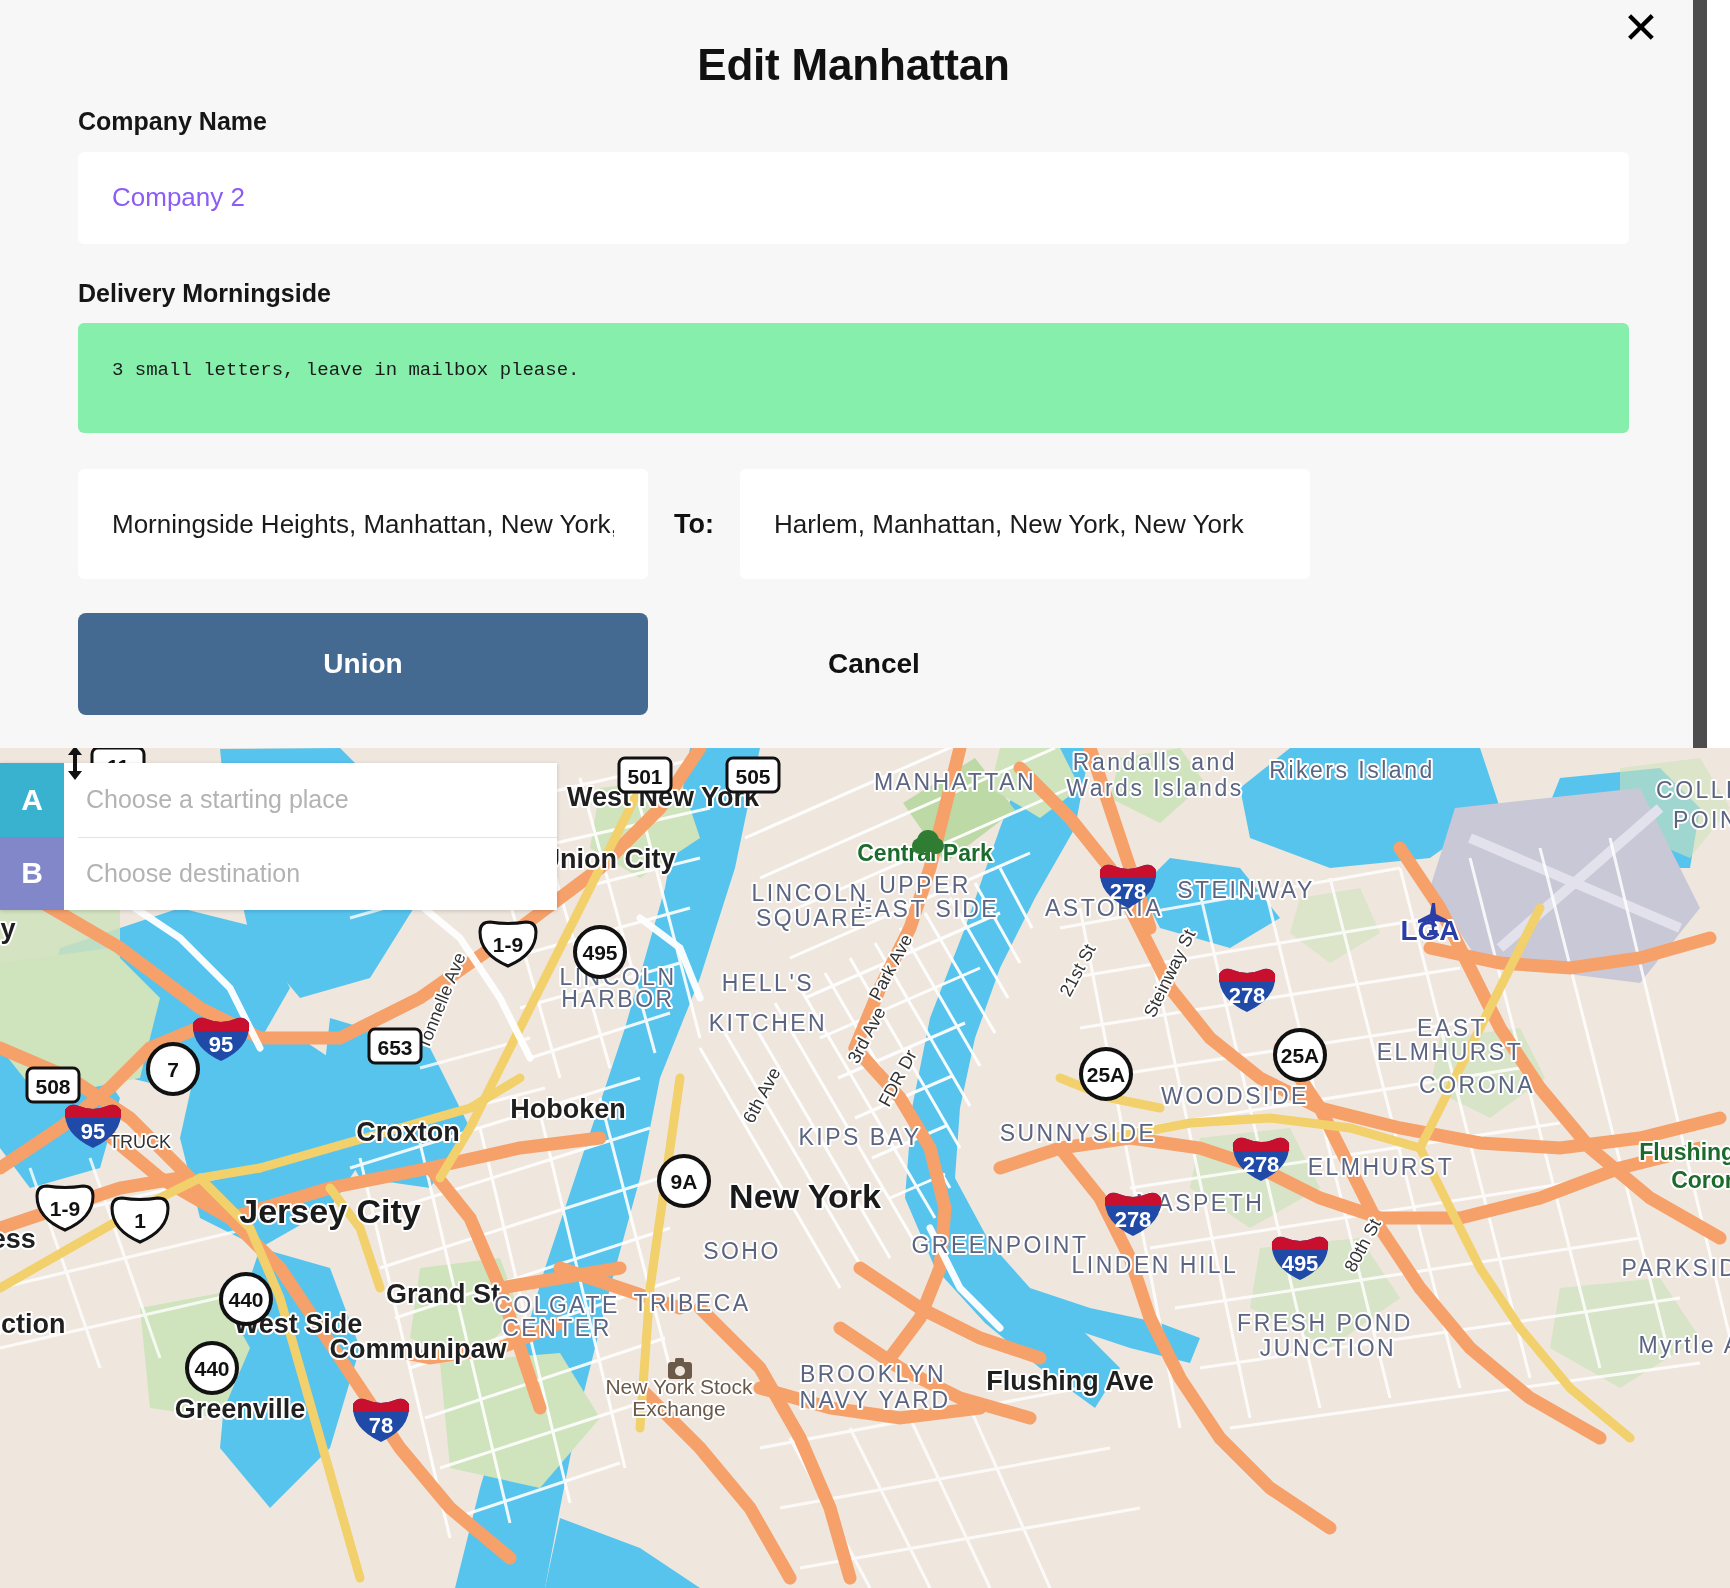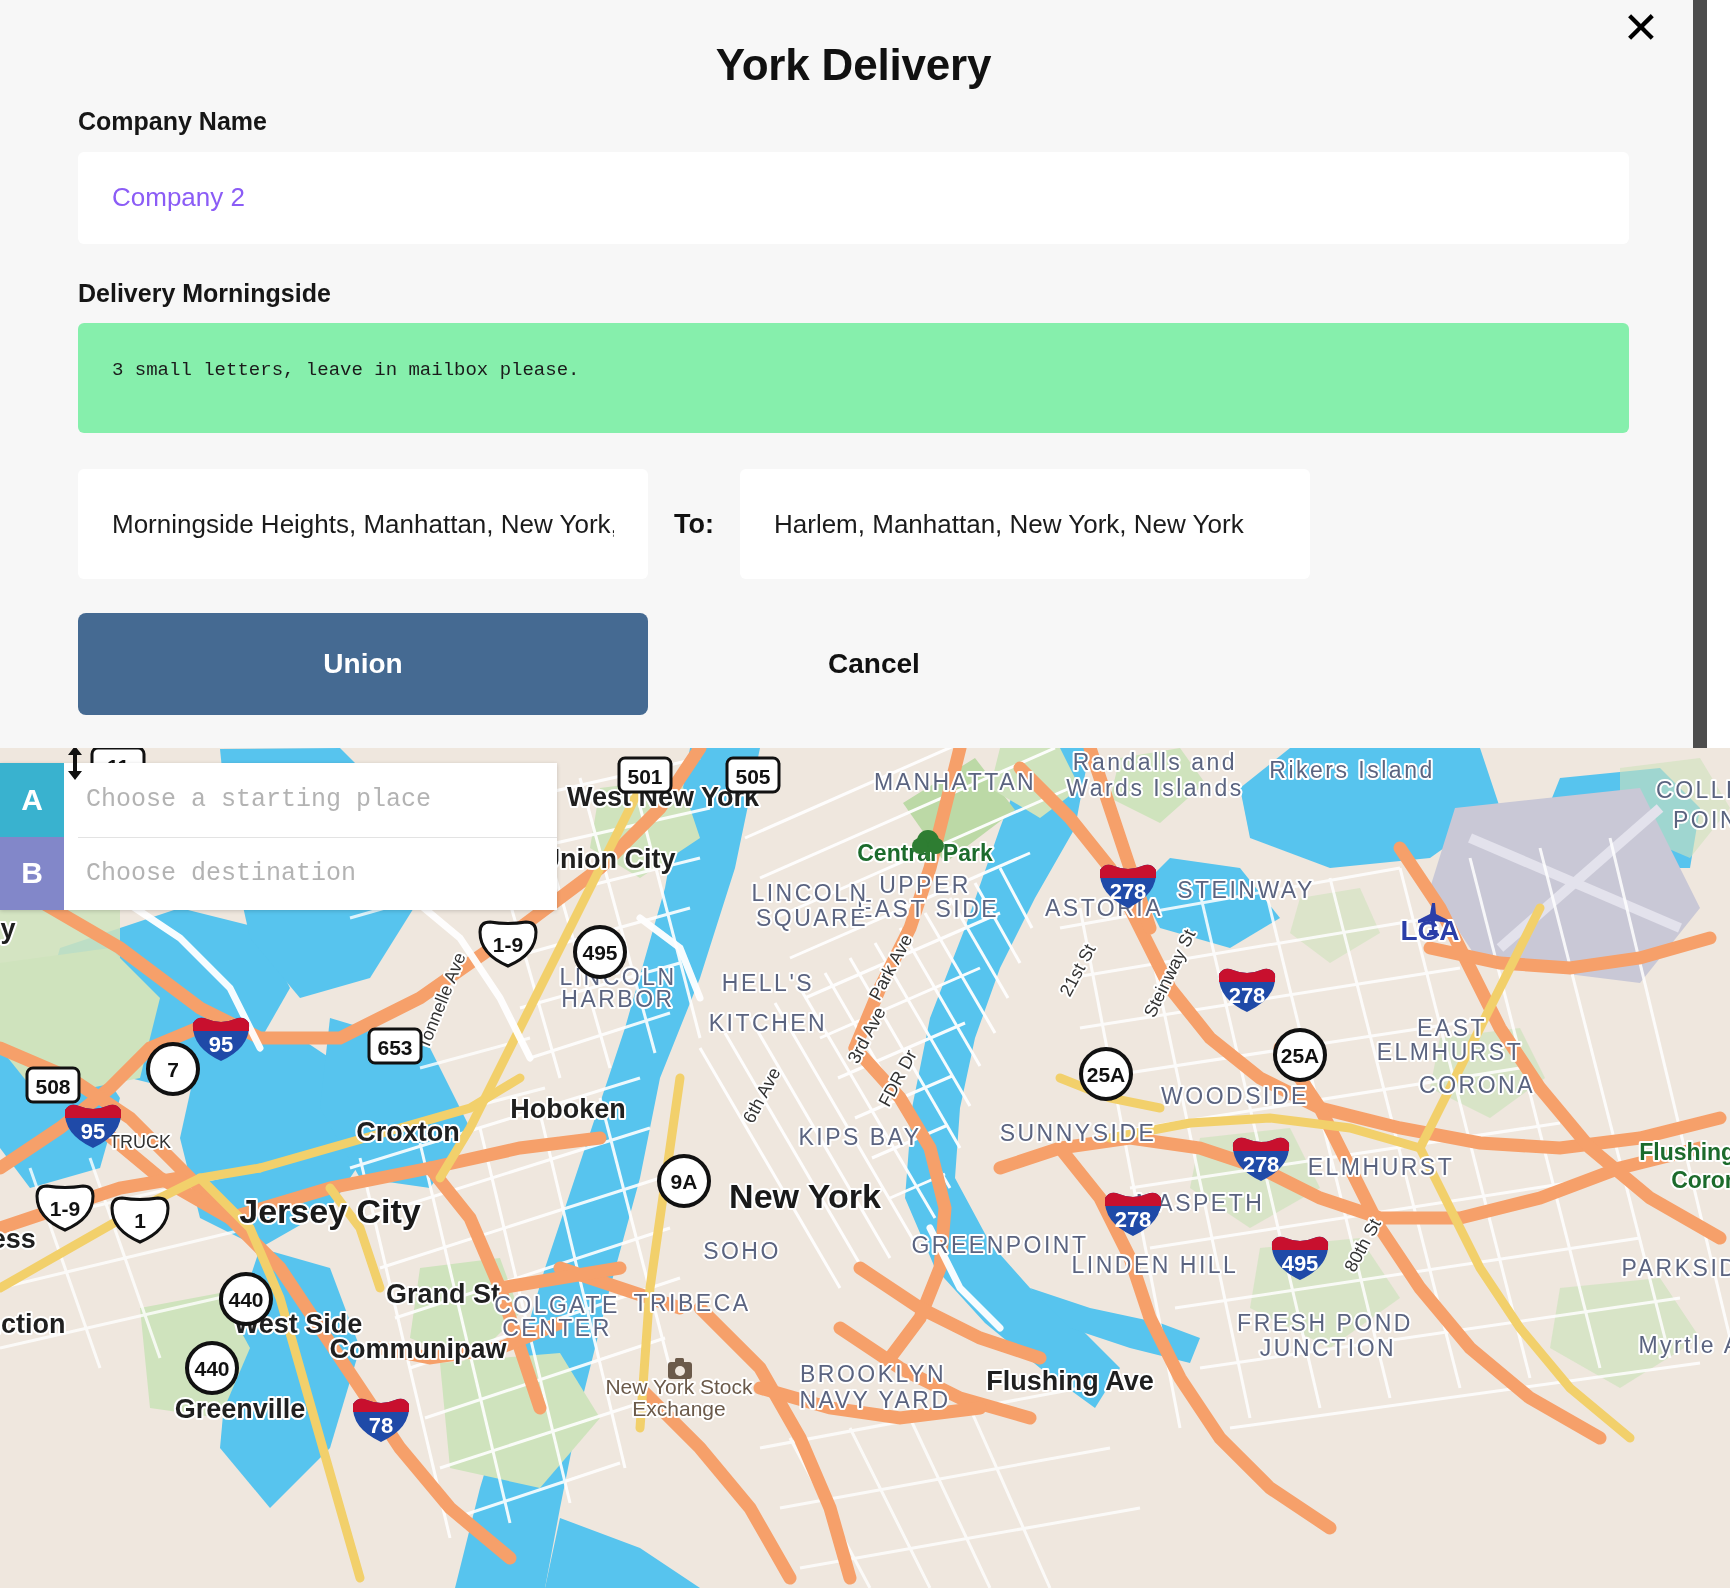--- a/index.html
+++ b/index.html
@@ -203,21 +203,21 @@
     background: #ffffff;
     position: relative;
     display: flex;
     flex-direction: column;
   }
   .dir-input {
     flex: 1;
     border: none;
     outline: none;
     font-size: 25px;
-    font-family: Liberation Mono, monospace;
+    font-family: Liberation Sans, sans-serif;
     color: #333;
     padding: 0 22px;
     background: transparent;
     width: 100%;
   }
   .dir-input::placeholder { color: #b3b3b3; }
   .dir-divider {
     position: absolute;
     left: 14px; right: 0; top: 50%;
     height: 1px;
@@ -233,21 +233,21 @@
 </style>
 </head>
 <body>
 
 <div class="page">
 
   <div class="modal">
 
     <div class="close-btn">✕</div>
 
-    <div class="modal-title">York Delivery</div>
+    <div class="modal-title">Edit Manhattan</div>
 
     <div class="form">
 
       <div class="field-label">Company Name</div>
       <input class="text-input" type="text" value="Company 2" style="">
 
       <div class="spacer-36"></div>
 
       <div class="field-label">Delivery Morningside</div>
       <textarea class="textarea-input" style="">3 small letters, leave in mailbox please.</textarea>

